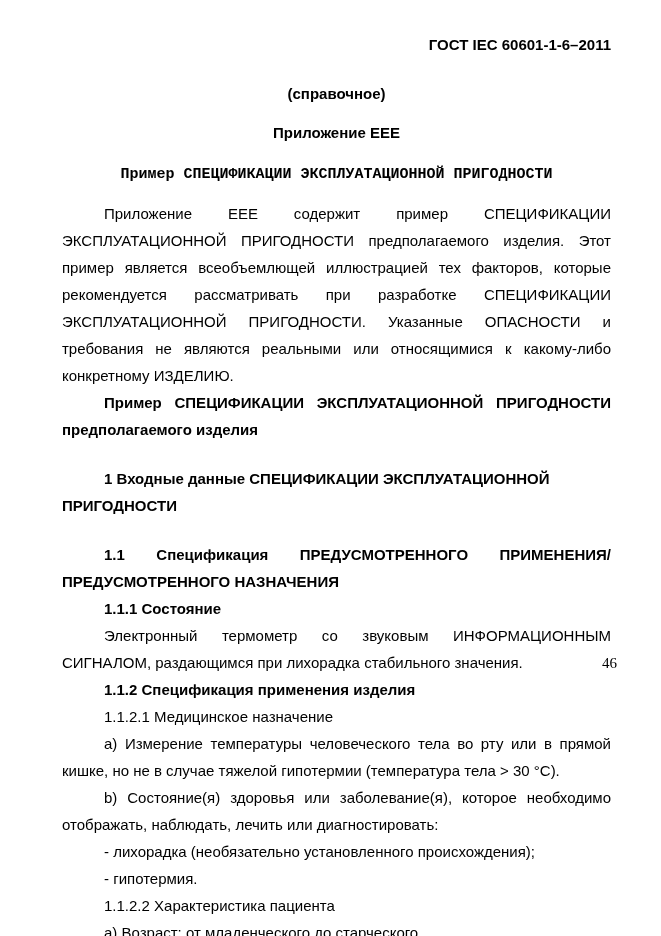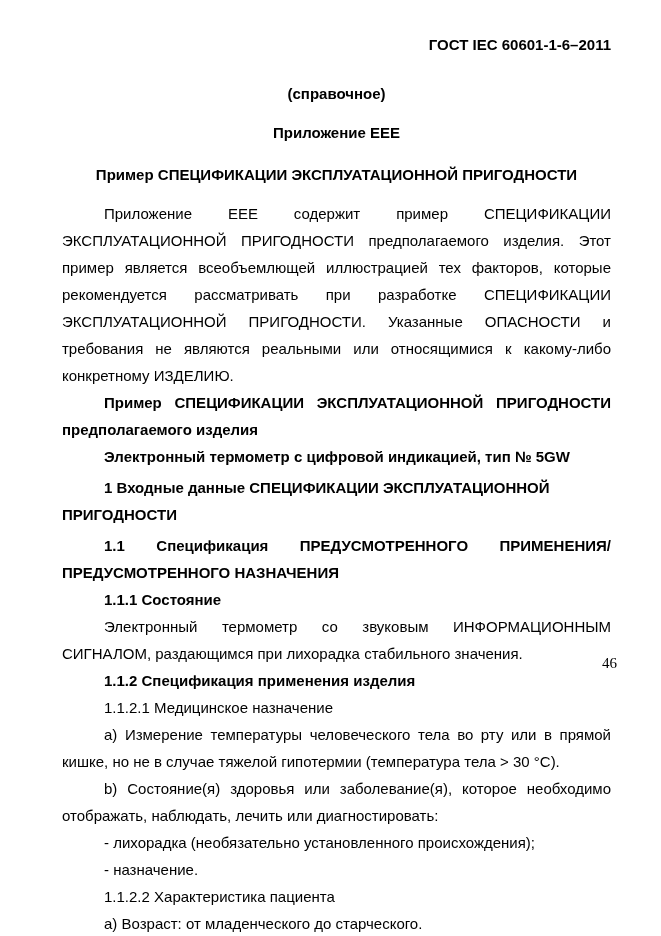--- a/index.html
+++ b/index.html
@@ -24,23 +24,23 @@
     margin-bottom: 26px;
   }
   .t {
     font-size: 15px;
     line-height: 27px;
   }
   .center { text-align: center; }
   .bold { font-weight: bold; }
   .justify { text-align: justify; text-indent: 42px; }
   .indent { text-indent: 42px; }
-  .gap-lg { margin-top: 15px; }
+  .gap-lg { margin-top: 15px; font-family: Liberation Mono, monospace; }
   .gap-md { margin-top: 12px; }
-  .gap-sm { margin-top: 4px; }
+  .gap-sm { margin-top: 22px; }
   .page-num {
     position: absolute;
     right: 44px;
     bottom: 38px;
     font-family: "Liberation Serif", serif;
     font-size: 15px;
   }
 </style>
 </head>
 <body>
@@ -54,41 +54,40 @@
   <p class="t center bold">(справочное)</p>
 
   <p class="t center bold gap-md">Приложение ЕЕЕ</p>
 
   <p class="t center bold gap-lg">Пример СПЕЦИФИКАЦИИ ЭКСПЛУАТАЦИОННОЙ ПРИГОДНОСТИ</p>
 
   <p class="t justify gap-md">Приложение ЕЕЕ содержит пример СПЕЦИФИКАЦИИ ЭКСПЛУАТАЦИОННОЙ ПРИГОДНОСТИ предполагаемого изделия. Этот пример является всеобъемлющей иллюстрацией тех факторов, которые рекомендуется рассматривать при разработке СПЕЦИФИКАЦИИ ЭКСПЛУАТАЦИОННОЙ ПРИГОДНОСТИ. Указанные ОПАСНОСТИ и требования не являются реальными или относящимися к какому-либо конкретному ИЗДЕЛИЮ.</p>
 
   <p class="t justify bold">Пример СПЕЦИФИКАЦИИ ЭКСПЛУАТАЦИОННОЙ ПРИГОДНОСТИ предполагаемого изделия</p>
 
-  <p class="t indent bold">Электронный термометр с цифровой индикацией, тип № 5GW</p>
 
   <p class="t indent bold gap-sm">1 Входные данные СПЕЦИФИКАЦИИ ЭКСПЛУАТАЦИОННОЙ ПРИГОДНОСТИ</p>
 
   <p class="t justify bold gap-sm">1.1 Спецификация ПРЕДУСМОТРЕННОГО ПРИМЕНЕНИЯ/ПРЕДУСМОТРЕННОГО НАЗНАЧЕНИЯ</p>
 
   <p class="t indent bold">1.1.1 Состояние</p>
 
   <p class="t justify">Электронный термометр со звуковым ИНФОРМАЦИОННЫМ СИГНАЛОМ, раздающимся при лихорадка стабильного значения.</p>
 
   <p class="t indent bold">1.1.2 Спецификация применения изделия</p>
 
   <p class="t indent">1.1.2.1 Медицинское назначение</p>
 
   <p class="t justify">a) Измерение температуры человеческого тела во рту или в прямой кишке, но не в случае тяжелой гипотермии (температура тела &gt; 30 °С).</p>
 
   <p class="t justify">b) Состояние(я) здоровья или заболевание(я), которое необходимо отображать, наблюдать, лечить или диагностировать:</p>
 
   <p class="t indent">- лихорадка (необязательно установленного происхождения);</p>
 
-  <p class="t indent">- назначение.</p>
+  <p class="t indent">- гипотермия.</p>
 
   <p class="t indent">1.1.2.2 Характеристика пациента</p>
 
   <p class="t indent">a) Возраст: от младенческого до старческого.</p>
 
   <p class="t indent">b) Масса: &gt; 2,5 кг.</p>
 
   <div class="page-num">46</div>
 
 </div>

